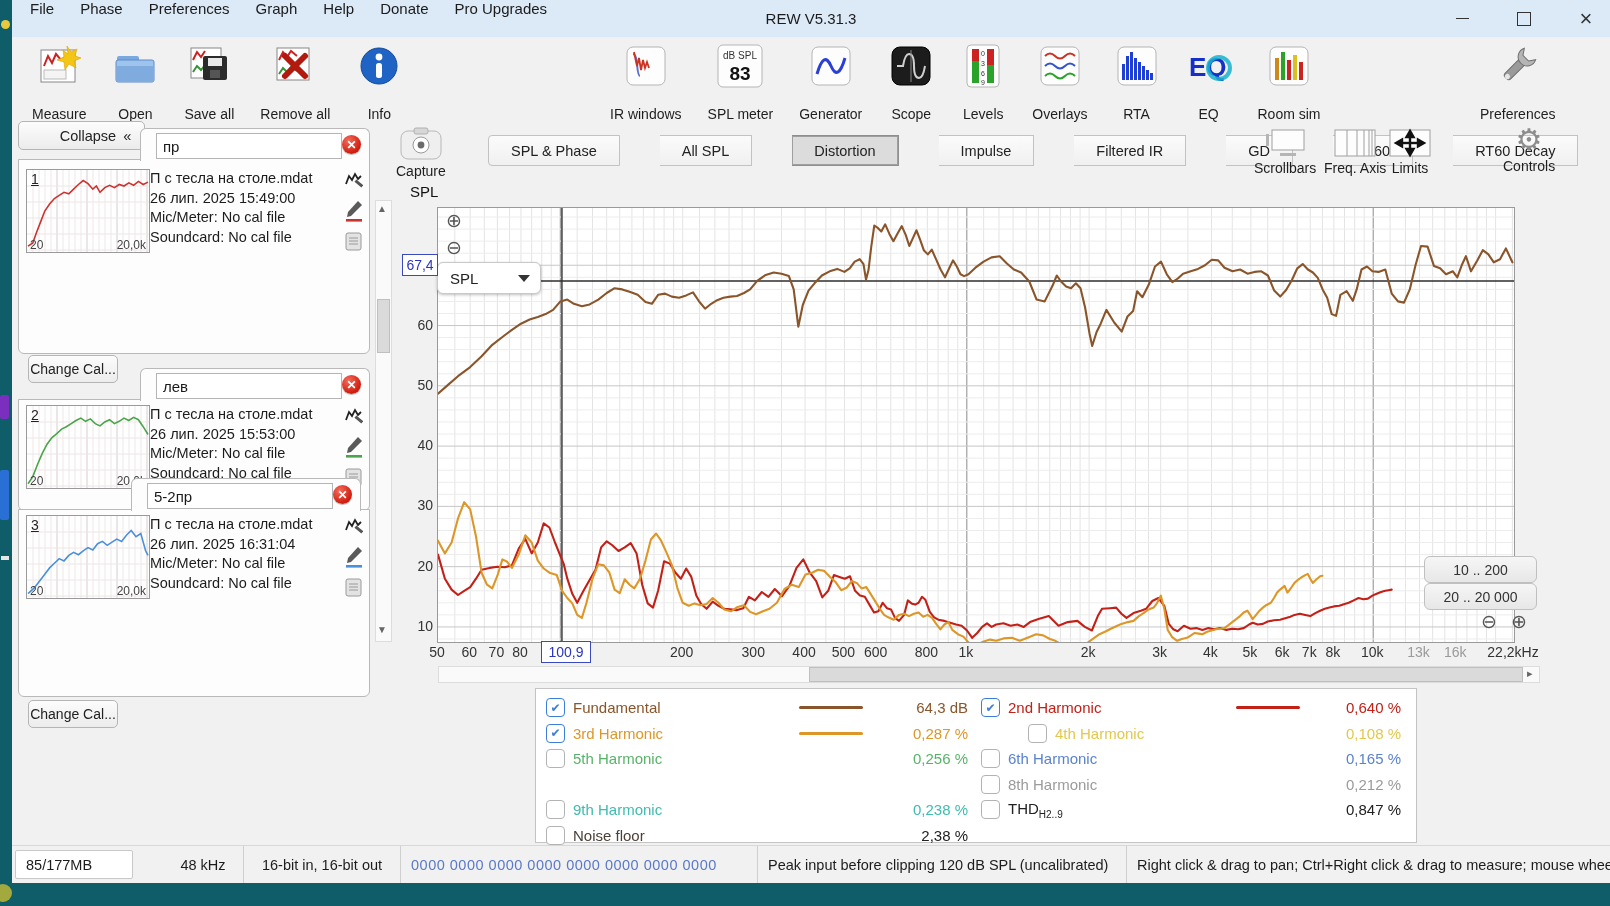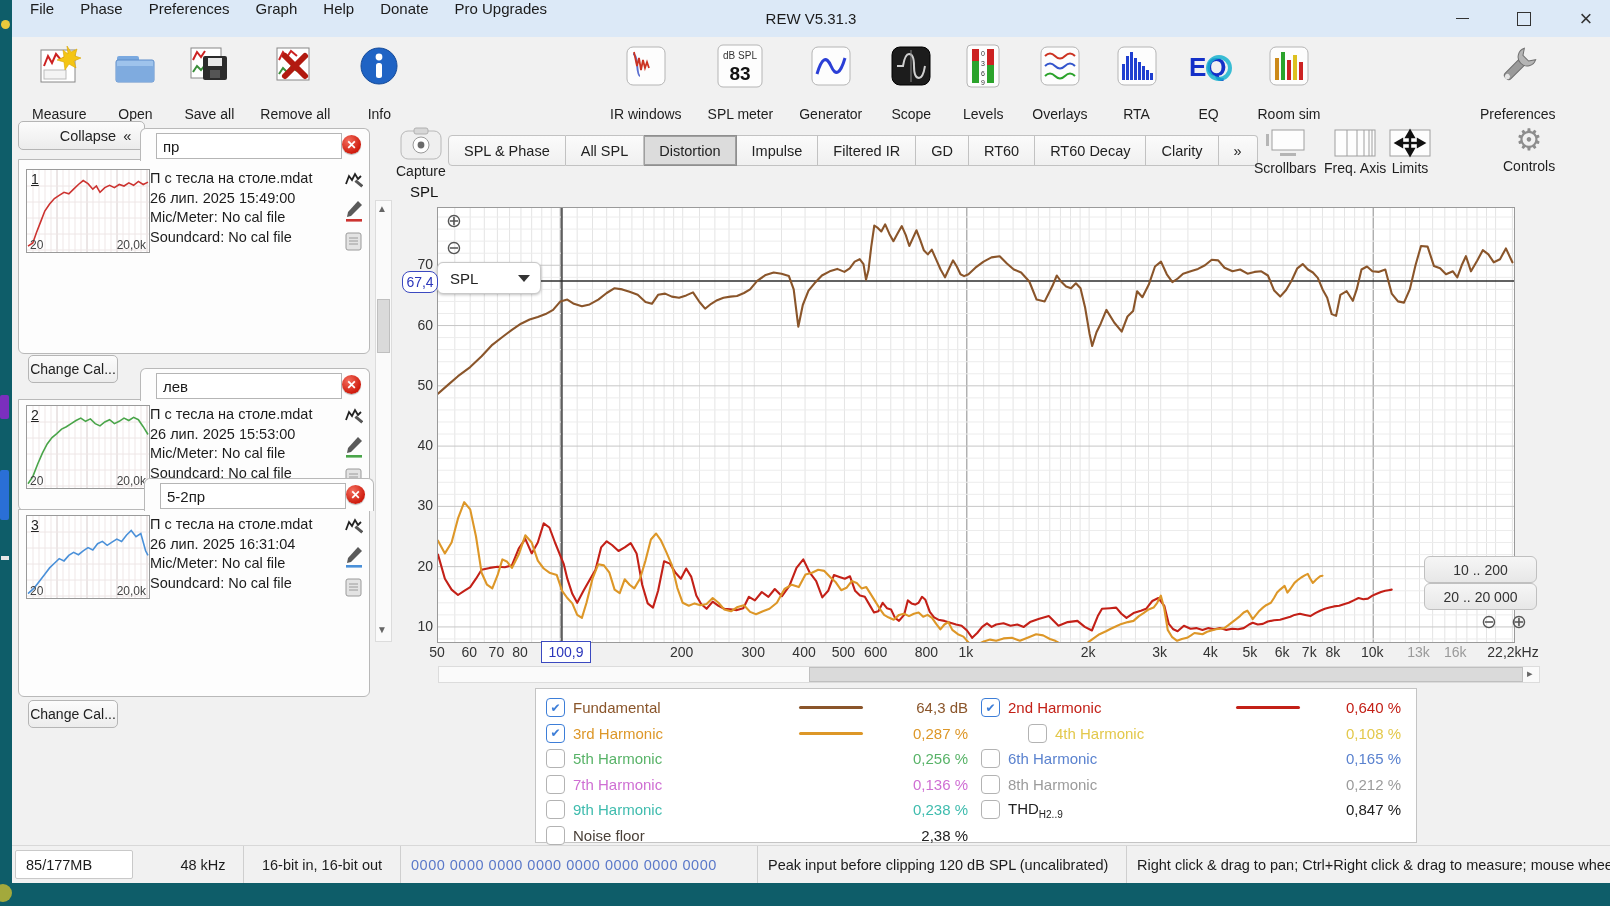--- a/index.html
+++ b/index.html
@@ -18,22 +18,22 @@
   .wc .maxsq{width:12px;height:12px;border:1.4px solid #333;}
   .wc.close{font-size:22px;line-height:1;}
   
   #toolbar{position:absolute;left:0;top:37px;width:100%;height:80px;background:#f1f1f1;}
   .tbgroup{position:absolute;top:4px;display:flex;gap:14px;}
   .tbbtn{display:flex;flex-direction:column;align-items:center;gap:17px;padding:2px 6px;border-radius:4px;}
   .tbbtn .ic{width:46px;height:46px;display:flex;align-items:center;justify-content:center;}
   .tbbtn .lb{font-size:14px;color:#1e1e1e;white-space:nowrap;}
   
   .tabs{position:absolute;left:448px;top:135px;display:flex;height:31px;}
-  .tab{padding:0 15px;display:flex;align-items:center;font-size:14.5px;color:#222;background:linear-gradient(#fbfbfb,#f0f0f0);
-       border:1px solid #c2c2c2;border-left:none;white-space:nowrap;}
+  .tab{padding:0 22px;display:flex;align-items:center;font-size:14.5px;color:#222;background:linear-gradient(#fbfbfb,#f0f0f0);
+       border:1px solid #c2c2c2;border-left:none;white-space:nowrap;margin-left:40px;}
   .tab:first-child{border-left:1px solid #c2c2c2;border-radius:4px 0 0 4px;}
   .tab:last-child{border-radius:0 4px 4px 0;}
   .tab.active{background:#dcdcdc;border-color:#8f8f8f;box-shadow:inset 0 0 0 1px #9f9f9f;}
   .gbtn{position:absolute;display:flex;flex-direction:column;align-items:center;gap:2px;}
   .gbtn .lb{font-size:14px;color:#1e1e1e;white-space:nowrap;}
   
   .card-tab{position:absolute;background:#fdfdfd;border:1px solid #b9b9b9;border-bottom:none;border-radius:6px 6px 0 0;}
   .card-body{position:absolute;background:#fdfdfd;border:1px solid #b9b9b9;border-radius:0 0 6px 6px;}
   .nameinput{position:absolute;left:15px;top:4px;width:172px;height:24px;border:1px solid #b5b5b5;background:#fff;
     font-size:15px;color:#1a1a1a;padding:0 6px;font-family:"Liberation Sans",sans-serif;}
@@ -476,21 +476,21 @@
               <rect x="1" y="1" width="15" height="17" rx="2" fill="#e3e3e3" stroke="#9a9a9a"></rect>
               <g stroke="#9a9a9a">
                 <line x1="4" y1="6" x2="13" y2="6"></line>
                 <line x1="4" y1="9" x2="13" y2="9"></line>
                 <line x1="4" y1="12" x2="13" y2="12"></line>
               </g>
             </svg>
           </span>
         </div>
       </div>
-      <div class="card-tab" style="left: 144px; top: 478px; width: 228px; height: 32px; z-index: 14;">
+      <div class="card-tab" style="left: 131px; top: 478px; width: 228px; height: 32px; z-index: 14;">
         <input class="nameinput" type="text" value="5-2пр" style="">
         <div class="delbtn" style="right: 8px; top: 6px;">✕</div>
       </div>
       <div class="card-body" style="left: 18px; top: 509px; width: 350px; height: 186px; z-index: 13;">
         <div class="thumb" style="top: 5px; width: 122px; height: 82px;">
           <svg width="122" height="82">
             <line x1="6" y1="0" x2="6" y2="82" stroke="#efe7e7" stroke-width="1"></line>
             <line x1="12" y1="0" x2="12" y2="82" stroke="#efe7e7" stroke-width="1"></line>
             <line x1="18" y1="0" x2="18" y2="82" stroke="#efe7e7" stroke-width="1"></line>
             <line x1="24" y1="0" x2="24" y2="82" stroke="#efe7e7" stroke-width="1"></line>
@@ -797,21 +797,21 @@
   <div class="zoomglyph" style="left:446px;top:211px;">⊕</div>
   <div class="zoomglyph" style="left:446px;top:238px;">⊖</div>
   <div class="zoomglyph" style="left:1481px;top:612px;">⊖</div>
   <div class="zoomglyph" style="left:1511px;top:612px;">⊕</div>
 
   <div id="spldrop">
     <span>SPL</span>
     <span class="arr"></span>
   </div>
 
-  <div class="cursorbox" style="left:402px;top:271px;width:34px;height:20px;border-radius:8px;">67,4</div>
+  <div class="cursorbox" style="left:402px;top:254px;width:34px;height:20px;">67,4</div>
   <div class="cursorbox" style="left:541px;top:641px;width:48px;height:20px;">100,9</div>
 
   <div class="rangebtn" style="top:556px;">10 .. 200</div>
   <div class="rangebtn" style="top:583px;">20 .. 20 000</div>
 
   <div class="scrollarrow" style="left:440px;">◂</div>
   <div id="hscroll">
     <div id="hthumb" style="left:370px;width:712px;"></div>
   </div>
   <div class="scrollarrow" style="left:1527px;">▸</div>
@@ -826,25 +826,20 @@
       <div class="lrow" style="left: 10px; top: 31.6px; width: 425px;">
         <span class="cb checked">✔</span>
         <span class="lglabel" style="color: rgb(221, 151, 40);">3rd Harmonic</span>
         <span class="lgsample" style="background: rgb(221, 151, 40); left: 253px;"></span>
         <span class="lgvalue" style="color: rgb(221, 151, 40); left: 312px;">0,287 %</span>
       </div>
       <div class="lrow" style="left: 10px; top: 57.2px; width: 425px;">
         <span class="cb"></span>
         <span class="lglabel" style="color: rgb(88, 179, 104);">5th Harmonic</span>
         <span class="lgvalue" style="color: rgb(88, 179, 104); left: 312px;">0,256 %</span>
-      </div>
-      <div class="lrow" style="left: 10px; top: 82.8px; width: 425px;">
-        <span class="cb"></span>
-        <span class="lglabel" style="color: rgb(207, 111, 211);">7th Harmonic</span>
-        <span class="lgvalue" style="color: rgb(207, 111, 211); left: 312px;">0,136 %</span>
       </div>
       <div class="lrow" style="left: 10px; top: 108.4px; width: 425px;">
         <span class="cb"></span>
         <span class="lglabel" style="color: rgb(63, 188, 174);">9th Harmonic</span>
         <span class="lgvalue" style="color: rgb(63, 188, 174); left: 312px;">0,238 %</span>
       </div>
       <div class="lrow" style="left: 10px; top: 134px; width: 425px;">
         <span class="cb"></span>
         <span class="lglabel" style="color: rgb(74, 64, 56);">Noise floor</span>
         <span class="lgvalue" style="color: rgb(34, 34, 34); left: 312px;">2,38 %</span>

